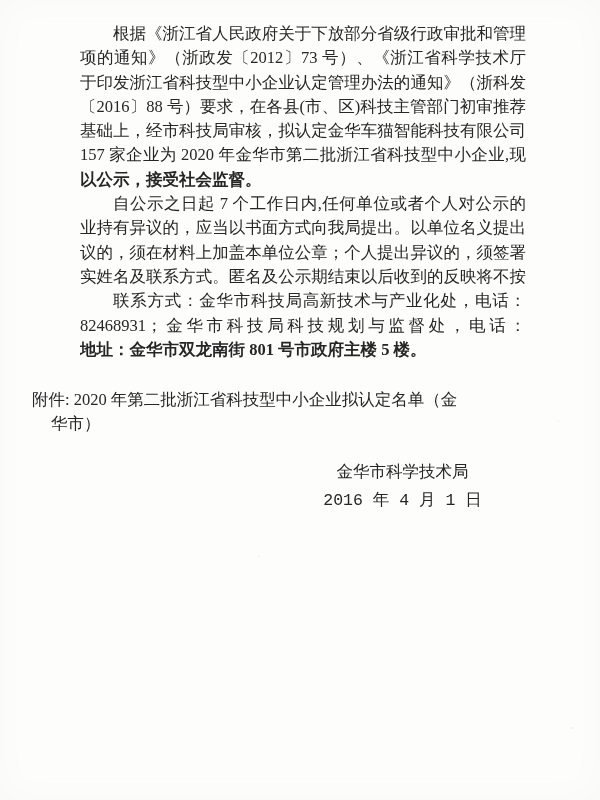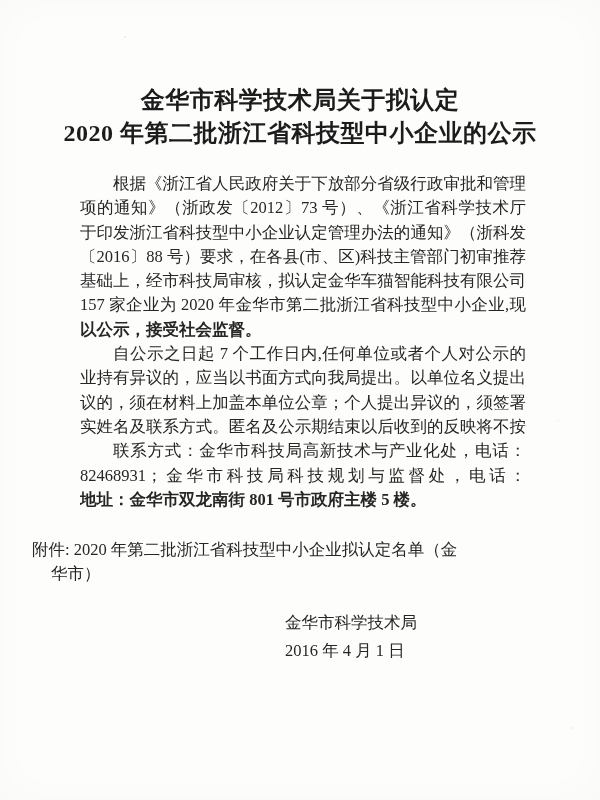--- a/index.html
+++ b/index.html
@@ -44,41 +44,39 @@
     margin-top:26px;
     font-size:16.5px;
     line-height:23.5px;
     color:#262626;
   }
   .attach-l1{ margin-left:32px; }
   .attach-l2{ margin-left:51px; }
   .sig-block{
     margin:24px 80px 0 auto;
     width:235px;
+    text-align:center;
     font-size:16.5px;
     line-height:28px;
     color:#262626;
+    font-family:Liberation Mono, monospace;
   }
   
   .speck{ position:absolute; background:rgba(60,60,60,0.10); border-radius:50%; }
   .s1{ left:124px; top:36px; width:2px; height:2px; }
   .s2{ left:373px; top:105px; width:2px; height:1px; }
   .s3{ left:571px; top:727px; width:3px; height:2px; opacity:.6; }
   .s4{ left:258px; top:556px; width:2px; height:1px; }
   .s5{ left:557px; top:420px; width:2px; height:2px; opacity:.5; }
 </style>
 </head>
 <body>
 
 <div class="page">
 
-  <div class="title-block">
-    <div>金华市科学技术局关于拟认定</div>
-    <div>2020 年第二批浙江省科技型中小企业的公示</div>
-  </div>
 
   <div class="body-block">
     <div>
       <div class="bline indent">根据《浙江省人民政府关于下放部分省级行政审批和管理事</div>
       <div class="bline">项的通知》（浙政发〔2012〕73 号）、《浙江省科学技术厅关</div>
       <div class="bline">于印发浙江省科技型中小企业认定管理办法的通知》（浙科发高</div>
       <div class="bline">〔2016〕88 号）要求，在各县(市、区)科技主管部门初审推荐</div>
       <div class="bline">基础上，经市科技局审核，拟认定金华车猫智能科技有限公司等</div>
       <div class="bline">157 家企业为 2020 年金华市第二批浙江省科技型中小企业,现予</div>
       <div class="bline plain">以公示，接受社会监督。</div>

